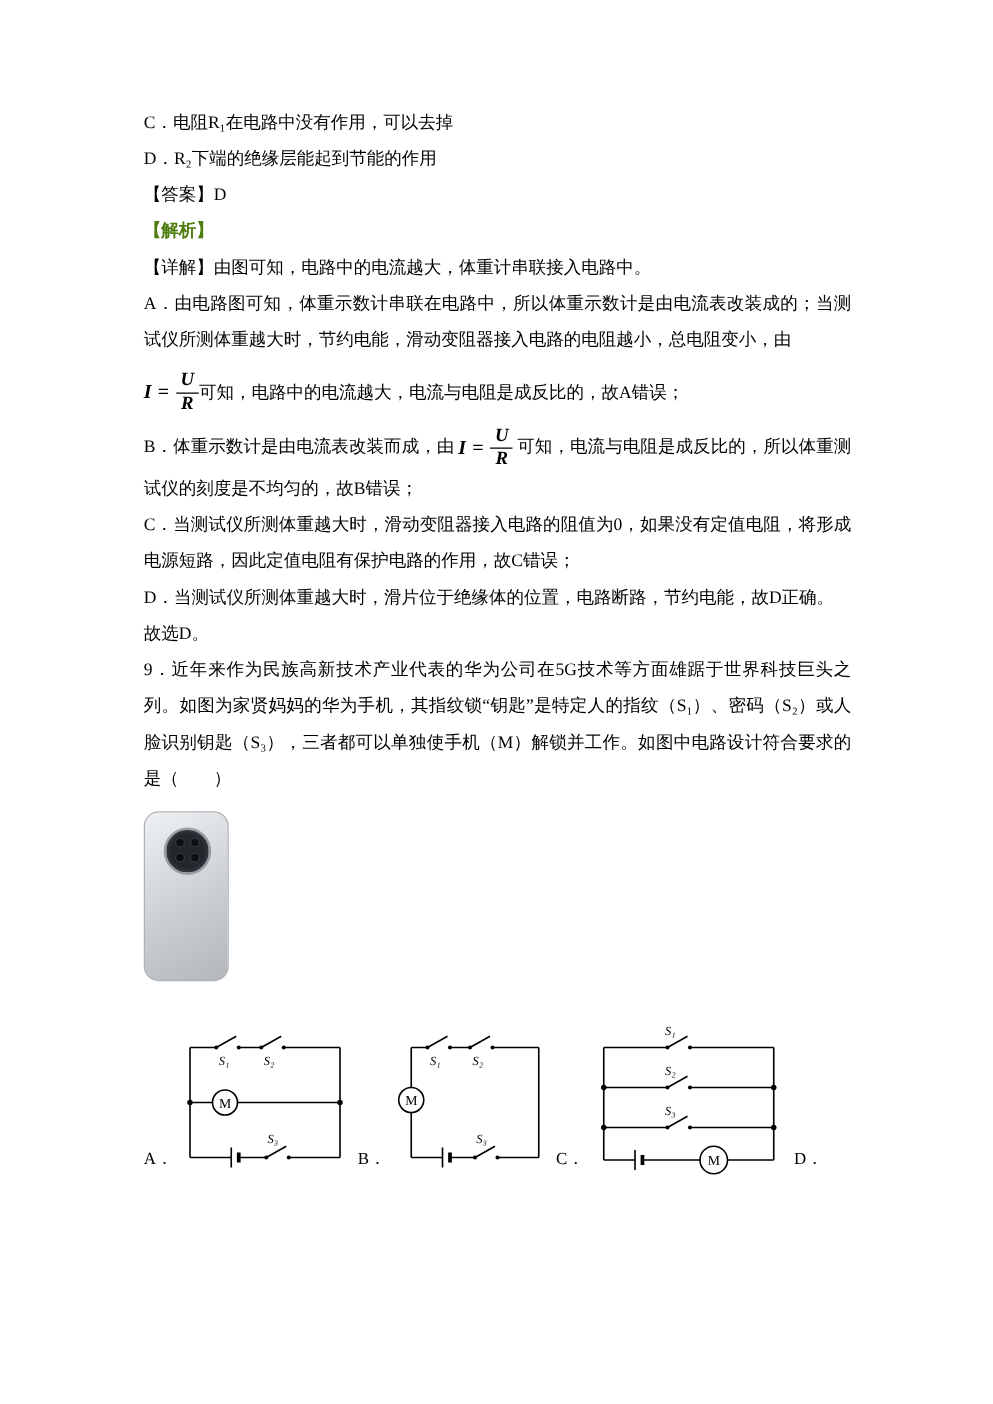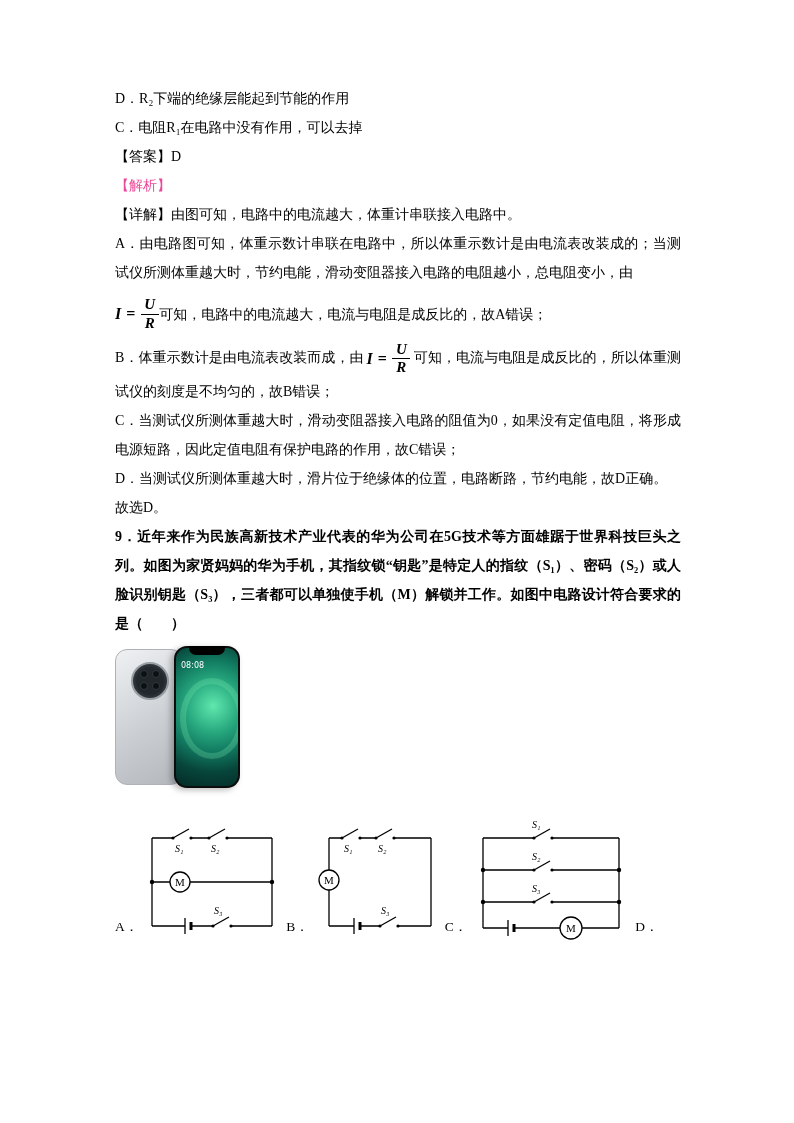--- a/index.html
+++ b/index.html
@@ -16,41 +16,41 @@
   .content {
     position: absolute;
     left: 115px;
     top: 84px;
     width: 566px;
     font-size: 14px;
     line-height: 29px;
     text-align: justify;
   }
   .content p { margin: 0; }
-  .blue { color: #ec4899; }
+  .blue { color: #4d7c0f; font-weight: bold; }
 
   
   .formula {
     display: inline-flex;
     align-items: center;
     font-weight: bold;
     font-style: italic;
     font-size: 16px;
     line-height: 1.15;
     white-space: nowrap;
   }
   .formula .eq { margin: 0 5px; font-style: normal; }
   .frac { display: inline-flex; flex-direction: column; align-items: center; font-size: 15px; }
   .frac .num { padding: 0 4px; }
   .frac .den { border-top: 1.5px solid #000; padding: 0 4px; }
   .formula-line { display: flex; align-items: center; min-height: 50px; margin: 2px 0; }
   .formula-inline { vertical-align: middle; margin: 0 3px; }
   .b-para { margin-top: 4px; }
   .conclusion { margin-top: 18px; }
-  .q9 { margin-top: 8px; font-weight: bold; }
+  .q9 { margin-top: 8px; }
 
   
   .phone { position: relative; width: 126px; height: 142px; margin-top: 8px; }
   .phone-back {
     position: absolute; left: 0; top: 3px; width: 68px; height: 136px;
     border-radius: 12px;
     background: linear-gradient(150deg, #eff1f3, #cbcfd3 55%, #b3b7bc);
     border: 1px solid #aeb2b6;
   }
   .camera {
@@ -94,22 +94,22 @@
   svg .dot { fill: #000; stroke: none; }
   svg text { font-family: "Liberation Serif", "DejaVu Serif", serif; font-size: 10px; font-style: italic; fill:#000; }
   svg text.mlabel { font-style: normal; font-size: 11px; text-anchor: middle; }
 </style>
 </head>
 <body>
 
 <div class="page">
   <div class="content">
 
+    <p>C．电阻R₁在电路中没有作用，可以去掉</p>
     <p>D．R₂下端的绝缘层能起到节能的作用</p>
-    <p>C．电阻R₁在电路中没有作用，可以去掉</p>
     <p>【答案】D</p>
     <p class="blue">【解析】</p>
     <p>【详解】由图可知，电路中的电流越大，体重计串联接入电路中。</p>
 
     <p>A．由电路图可知，体重示数计串联在电路中，所以体重示数计是由电流表改装成的；当测试仪所测体重越大时，节约电能，滑动变阻器接入电路的电阻越小，总电阻变小，由</p>
 
     <div class="formula-line">
       <span class="formula">
         <span>I</span>
         <span class="eq">=</span>
@@ -138,26 +138,20 @@
 
     <p class="q9">9．近年来作为民族高新技术产业代表的华为公司在5G技术等方面雄踞于世界科技巨头之列。如图为家贤妈妈的华为手机，其指纹锁“钥匙”是特定人的指纹（S₁）、密码（S₂）或人脸识别钥匙（S₃），三者都可以单独使手机（M）解锁并工作。如图中电路设计符合要求的是（　　）</p>
 
     <div class="phone">
       <div class="phone-back">
         <div class="camera">
           <span class="lens l1"></span>
           <span class="lens l2"></span>
           <span class="lens l3"></span>
           <span class="lens l4"></span>
-        </div>
-      </div>
-      <div class="phone-front">
-        <div class="notch"></div>
-        <div class="screen">
-          <span class="time">08:08</span>
         </div>
       </div>
     </div>
 
     <div class="circuits">
 
       <span class="opt-label">A．</span>
 
       <svg class="circuit" width="130" height="124" viewBox="0 0 130 124">
         <path class="w" d="M5,20 H26 M44,20 H62 M80,20 H125 M5,20 V108 M125,20 V108 M5,64 H23 M43,64 H125 M5,108 H38 M44,108 H66 M84,108 H125"></path>

